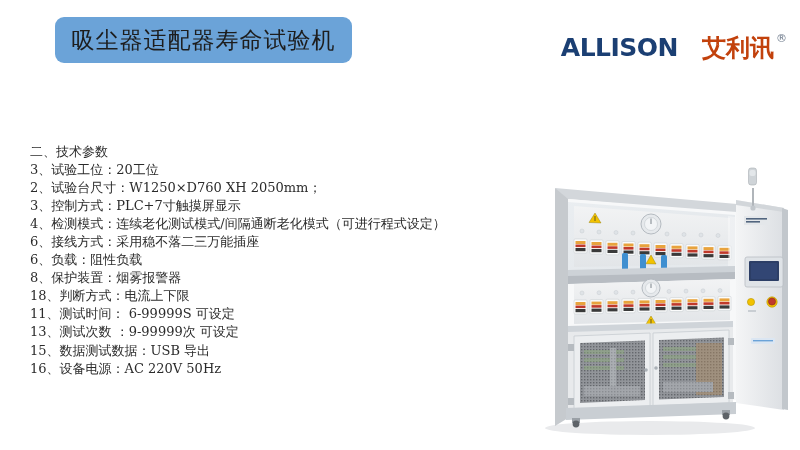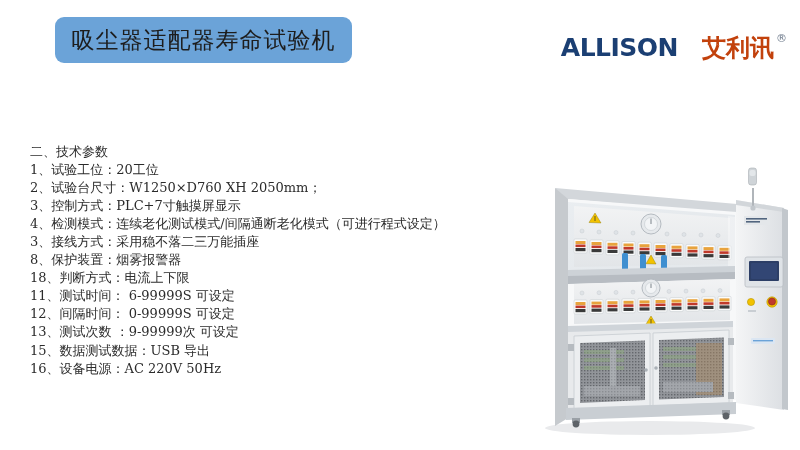--- a/index.html
+++ b/index.html
@@ -72,29 +72,29 @@
 
   <div class="brand">
     <span class="en">ALLISON</span>
     <span class="cn">艾利讯</span>
     <span class="reg">®</span>
   </div>
 
 
   <div class="spec-list">
     <div class="ln">二、技术参数</div>
-    <div class="ln">1、试验工位：20工位</div>
+    <div class="ln">3、试验工位：20工位</div>
     <div class="ln">2、试验台尺寸：W1250×D760 XH 2050mm；</div>
     <div class="ln">3、控制方式：PLC+7寸触摸屏显示</div>
     <div class="ln">4、检测模式：连续老化测试模式/间隔通断老化模式（可进行程式设定）</div>
-    <div class="ln">3、接线方式：采用稳不落二三万能插座</div>
+    <div class="ln">6、接线方式：采用稳不落二三万能插座</div>
+    <div class="ln">6、负载：阻性负载</div>
     <div class="ln">8、保护装置：烟雾报警器</div>
     <div class="ln">18、判断方式：电流上下限</div>
     <div class="ln">11、测试时间： 6-99999S 可设定</div>
-    <div class="ln">12、间隔时间： 0-99999S 可设定</div>
     <div class="ln">13、测试次数 ：9-99999次 可设定</div>
     <div class="ln">15、数据测试数据：USB 导出</div>
     <div class="ln">16、设备电源：AC 220V    50Hz</div>
   </div>
 
   <div class="photo">
     <svg viewBox="0 0 300 290" xmlns="http://www.w3.org/2000/svg">
       <defs>
         <pattern id="mesh" width="3" height="3" patternUnits="userSpaceOnUse">
           <rect width="3" height="3" fill="#8d9095"></rect>

